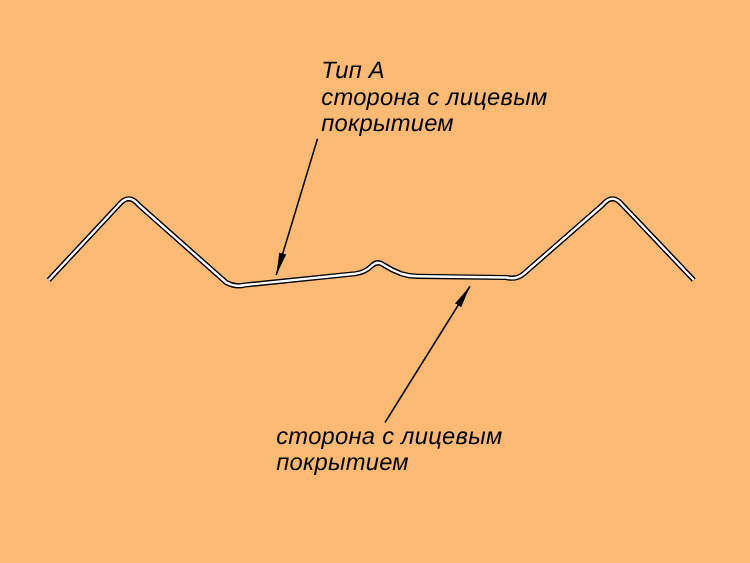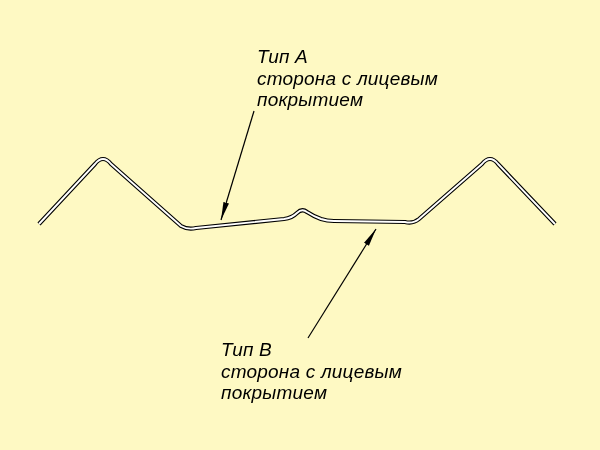--- a/index.html
+++ b/index.html
@@ -4,21 +4,21 @@
 <style>
   html, body {
     margin: 0;
     padding: 0;
     background: #ffffff;
   }
   .canvas {
     position: relative;
     width: 600px;
     height: 450px;
-    background: #fef9c3;
+    background: #fdba74;
     overflow: hidden;
     font-family: "Liberation Sans", sans-serif;
   }
   .drawing-svg {
     position: absolute;
     left: 0;
     top: 0;
     width: 600px;
     height: 450px;
   }
@@ -95,18 +95,17 @@
              L 555 224"></path>
   </svg>
 
   <div class="callout callout-top">
     <div class="title">Тип А</div>
     <div>сторона с лицевым</div>
     <div>покрытием</div>
   </div>
 
   <div class="callout callout-bottom">
-    <div class="title">Тип В</div>
     <div>сторона с лицевым</div>
     <div>покрытием</div>
   </div>
 
 </div>
 
 </body></html>

